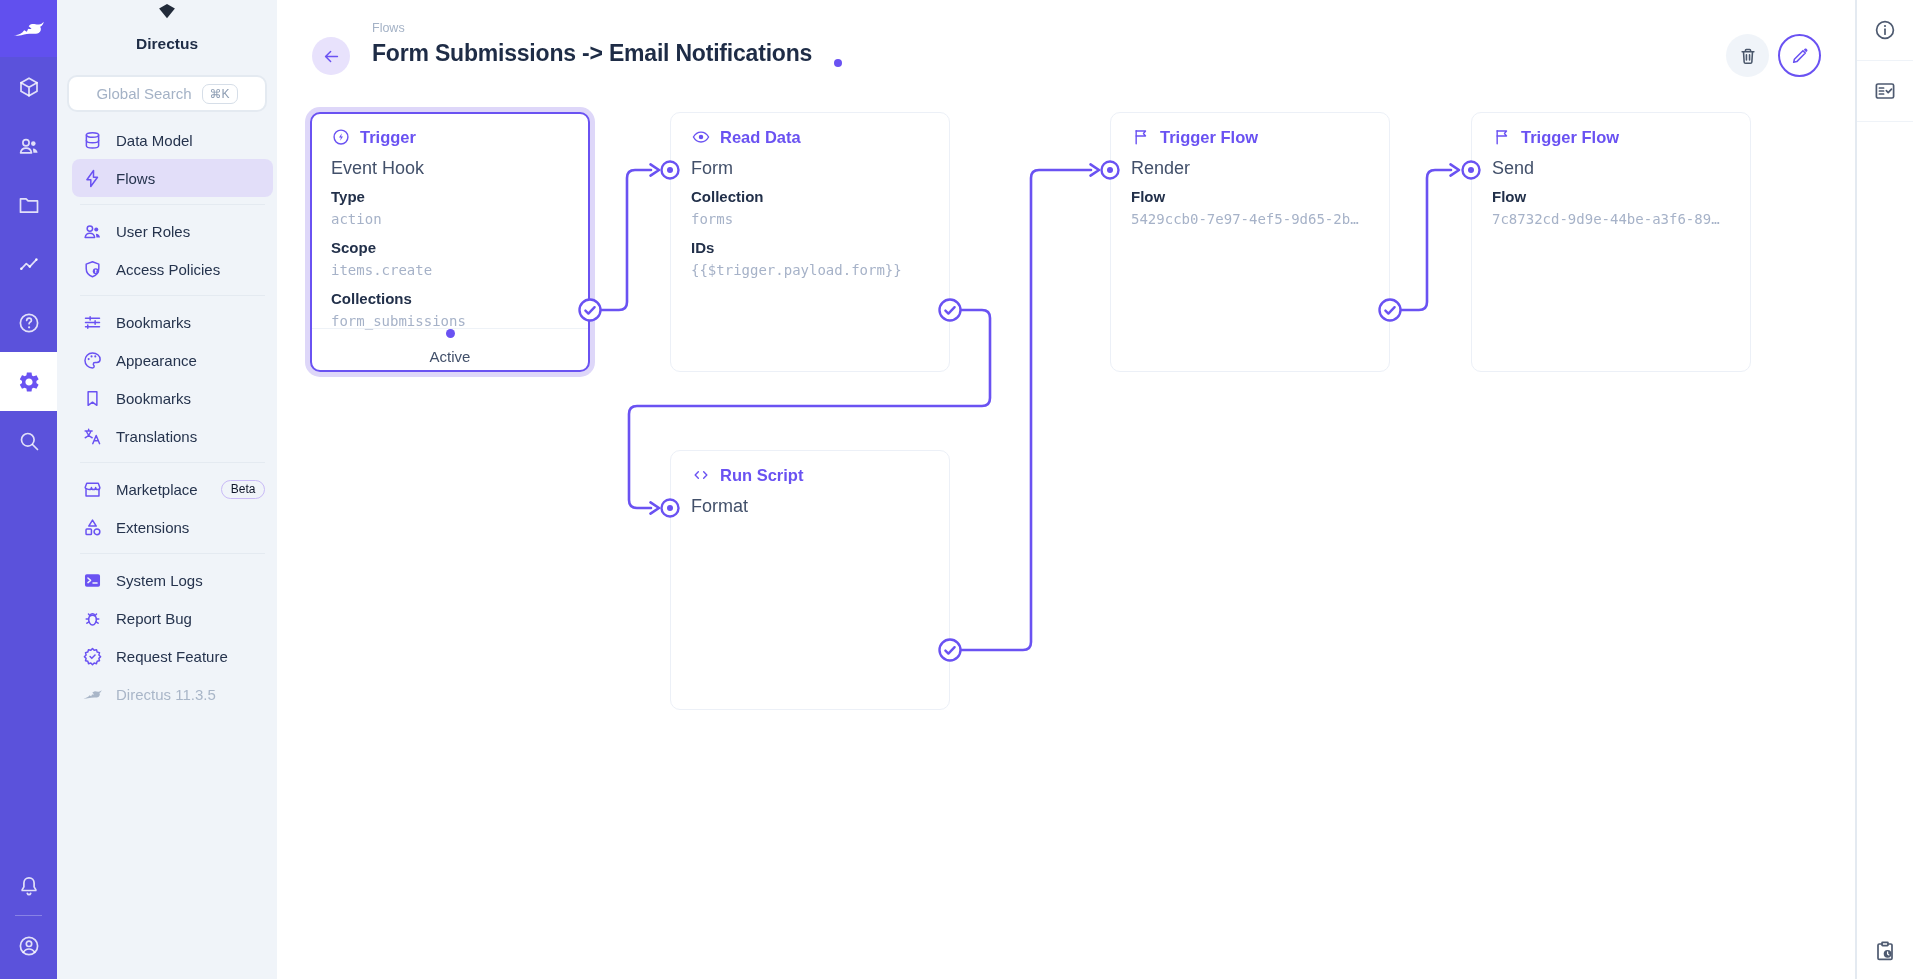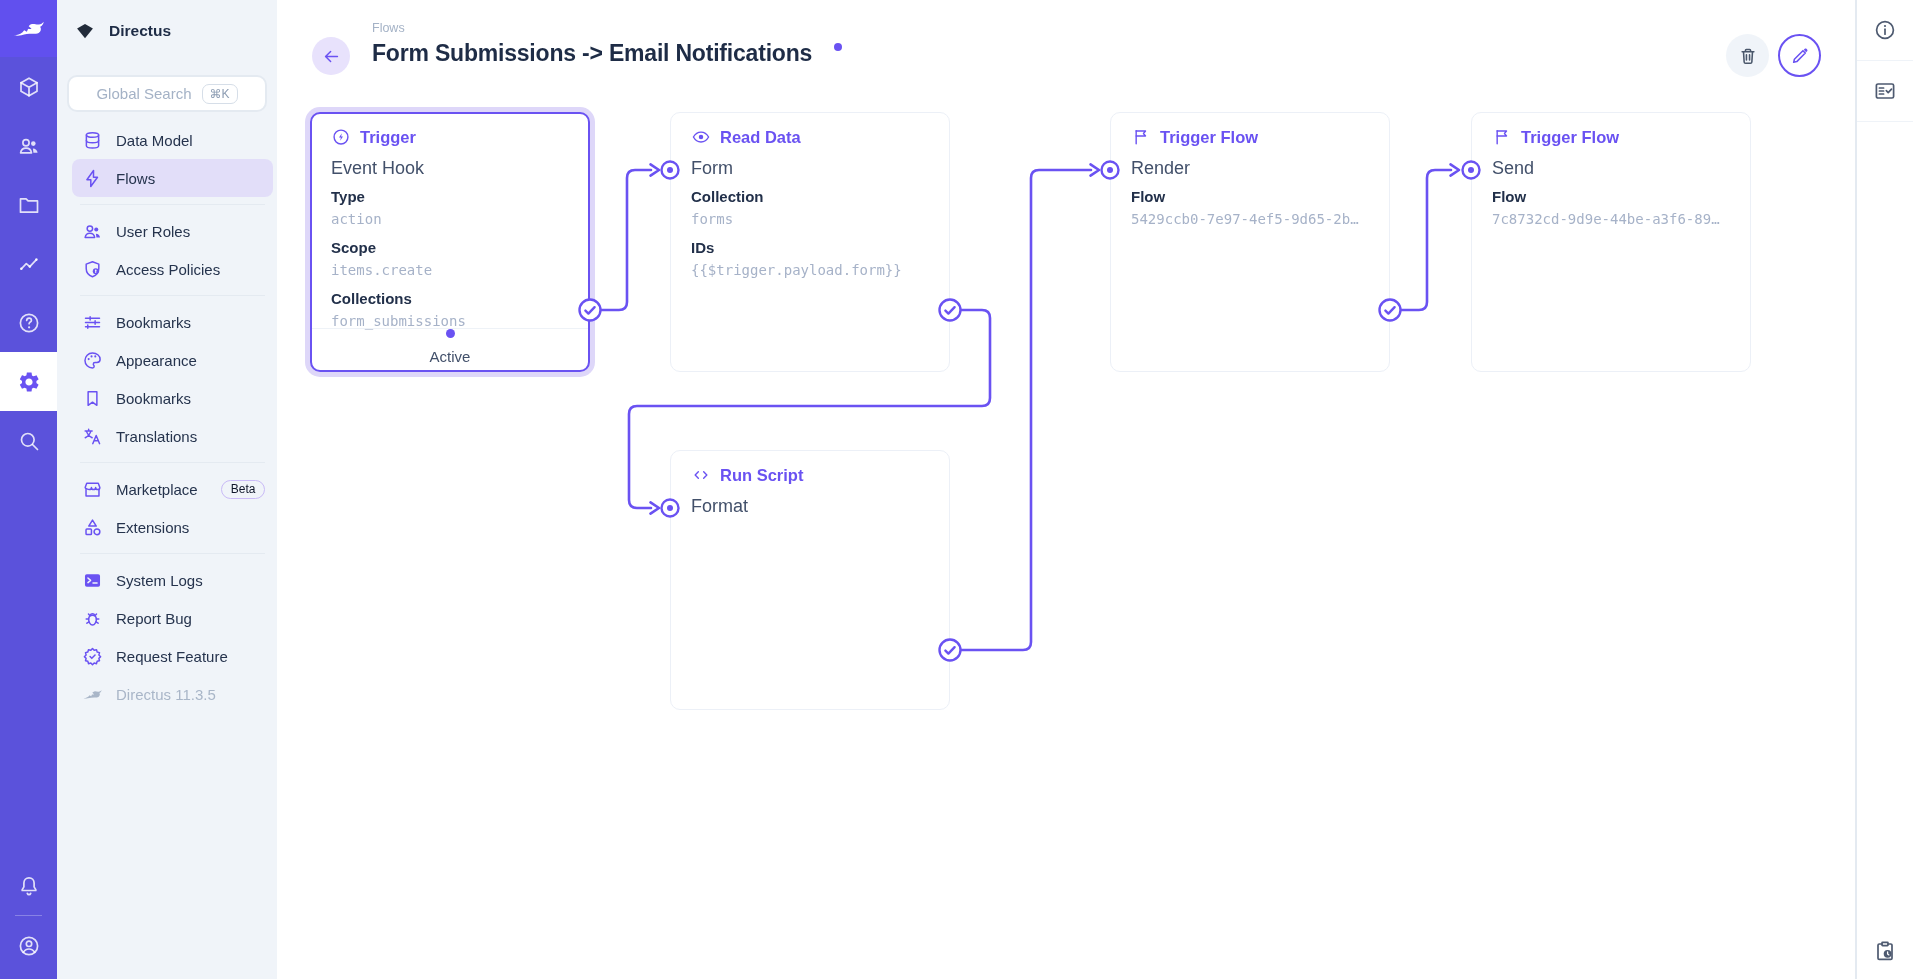--- a/index.html
+++ b/index.html
@@ -15,21 +15,21 @@
   .mod-slot { height:59px; display:flex; align-items:center; justify-content:center; cursor:pointer; }
   .mod-slot .ic { width:24px; height:24px; color:rgba(255,255,255,.82); }
   .mod-slot.active { background:#fff; }
   .mod-slot.active .ic { color:#6a52f2; }
   .mod-bottom { margin-top:auto; padding-bottom:4px; }
   .mod-divider { height:1px; background:rgba(255,255,255,.28); margin:0 15px; }
 
   
   .sidebar { position:absolute; left:57px; top:0; width:220px; height:979px;
     background:#f0f4f9; overflow:hidden; }
-  .project-header { height:62px; display:flex; align-items:center; gap:13px; padding:0 17px; }
+  .project-header { height:62px; display:flex; align-items:center; gap:13px; padding:0 17px;flex-direction:column; }
   .project-header .ic { width:22px; height:22px; color:#222b3a; }
   .project-name { font-size:15.5px; font-weight:700; color:#1e2c46; }
   .search-box { margin:13px 10px 0; height:37px; background:#fff; border:2px solid #e4eaf1;
     border-radius:10px; display:flex; align-items:center; justify-content:center; gap:10px; cursor:text; }
   .search-placeholder { font-size:15px; color:#a4b2c6; }
   .kbd-chip { font-size:12px; color:#8c9cb2; border:1px solid #d6dee8; border-radius:7px;
     padding:2px 7px; background:#fff; }
   .nav { margin-top:9px;margin-left:11px; }
   .nav-item { height:38px; margin:0 4px; border-radius:8px; display:flex; align-items:center;
     gap:13px; padding:0 10px; cursor:pointer; }
@@ -41,21 +41,21 @@
   .nav-divider { height:1px; background:#e4eaf1; margin:7px 12px; }
   .beta-badge { margin-left:10px; font-size:12px; color:#0f172a; border:1.5px solid #c9baf7;
     border-radius:11px; padding:1.5px 9px; background:#fff0; }
 
   
   .main { position:absolute; left:277px; top:0; width:1578px; height:979px; background:#fff; }
   .back-btn { position:absolute; left:35px; top:37px; width:38px; height:38px; border-radius:50%;
     background:#e8e2fc; border:none; display:flex; align-items:center; justify-content:center; cursor:pointer; }
   .back-btn .ic { width:21px; height:21px; color:#6a52f2; }
   .breadcrumb { position:absolute; left:95px; top:21px; font-size:12.5px; color:#a4b2c6; }
-  .title-row { position:absolute; left:95px; top:40px; display:flex; align-items:flex-start; gap:22px; }
+  .title-row { position:absolute; left:95px; top:40px; display:flex; align-items:flex-end; gap:22px; }
   .page-title { font-size:23px; font-weight:700; color:#1e2c46; letter-spacing:-0.2px; }
   .title-dot { width:8px; height:8px; border-radius:50%; background:#6a52f2; margin-top:3px; }
   .round-btn { position:absolute; top:34px; width:43px; height:43px; border-radius:50%;
     display:flex; align-items:center; justify-content:center; cursor:pointer; border:none; }
   .trash-btn { left:1449px; background:#f0f4f9; }
   .trash-btn .ic { width:22px; height:22px; color:#4a576b; }
   .edit-btn { left:1501px; background:#fff; border:2px solid #6a52f2; }
   .edit-btn .ic { width:22px; height:22px; color:#6a52f2; }
 
   

